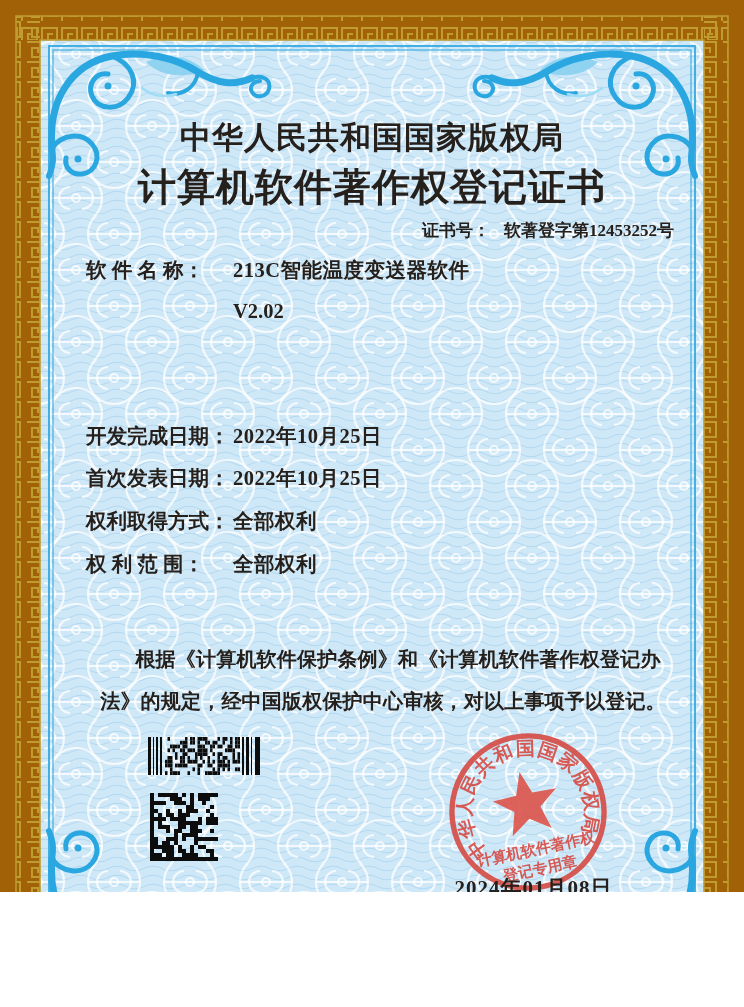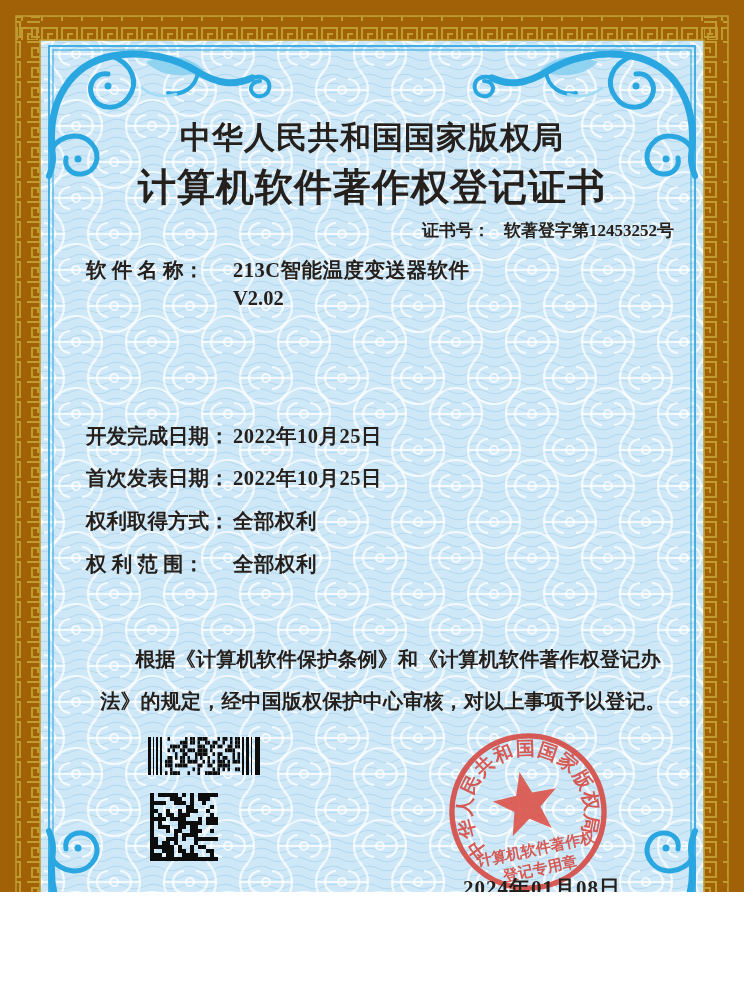--- a/index.html
+++ b/index.html
@@ -7,28 +7,28 @@
   .page{position:relative;width:744px;height:892px;background:#a16207;overflow:hidden;text-decoration:underline;}
   .page svg.deco{position:absolute;left:0;top:0;}
   .txt{position:absolute;color:#26201c;}
   .authority{top:117px;left:0;right:0;text-align:center;font-size:31px;font-weight:bold;letter-spacing:1px;}
   .cert-title{top:162px;left:0;right:0;text-align:center;font-size:38px;font-weight:bold;letter-spacing:1px;}
   .certno{top:219px;right:70px;font-size:17px;font-weight:bold;}
   .certno .num{margin-left:14px;}
   .field{left:86px;font-size:20.5px;font-weight:bold;white-space:nowrap;}
   .field .label{display:inline-block;width:147px;}
   .field .val{letter-spacing:0.5px;}
-  .field .val2{margin-left:147px;margin-top:3px;}
+  .field .val2{margin-left:147px;margin-top:16px;}
   .statement{top:638px;left:86px;width:594px;font-size:20px;font-weight:bold;line-height:42px;text-indent:1.5em;letter-spacing:0.2px;text-align:center;}
   .code{position:absolute;}
   .code rect{fill:#0d0d0d;}
   .seal{position:absolute;left:443px;top:727px;width:170px;height:170px;opacity:0.88;}
   .seal svg{transform:rotate(-12deg);}
   .seal text{font-family:"Liberation Serif","DejaVu Serif",serif;font-weight:bold;fill:#d6463e;}
-  .issue-date{top:874px;left:446px;width:175px;text-align:right;font-size:21px;font-weight:bold;letter-spacing:1px;}
+  .issue-date{top:874px;left:446px;width:175px;text-align:center;font-size:21px;font-weight:bold;letter-spacing:1px;}
 </style>
 </head>
 <body>
 
 <div class="page">
 
   <svg class="deco" width="744" height="1007" viewBox="0 0 744 1007">
     <defs>
       <pattern id="gkH" width="20" height="24" patternUnits="userSpaceOnUse">
         <path d="M2,21 L2,4 L17,4 L17,16 L8,16 L8,10 L13,10" fill="none" stroke="#bf9b30" stroke-width="2"></path>

